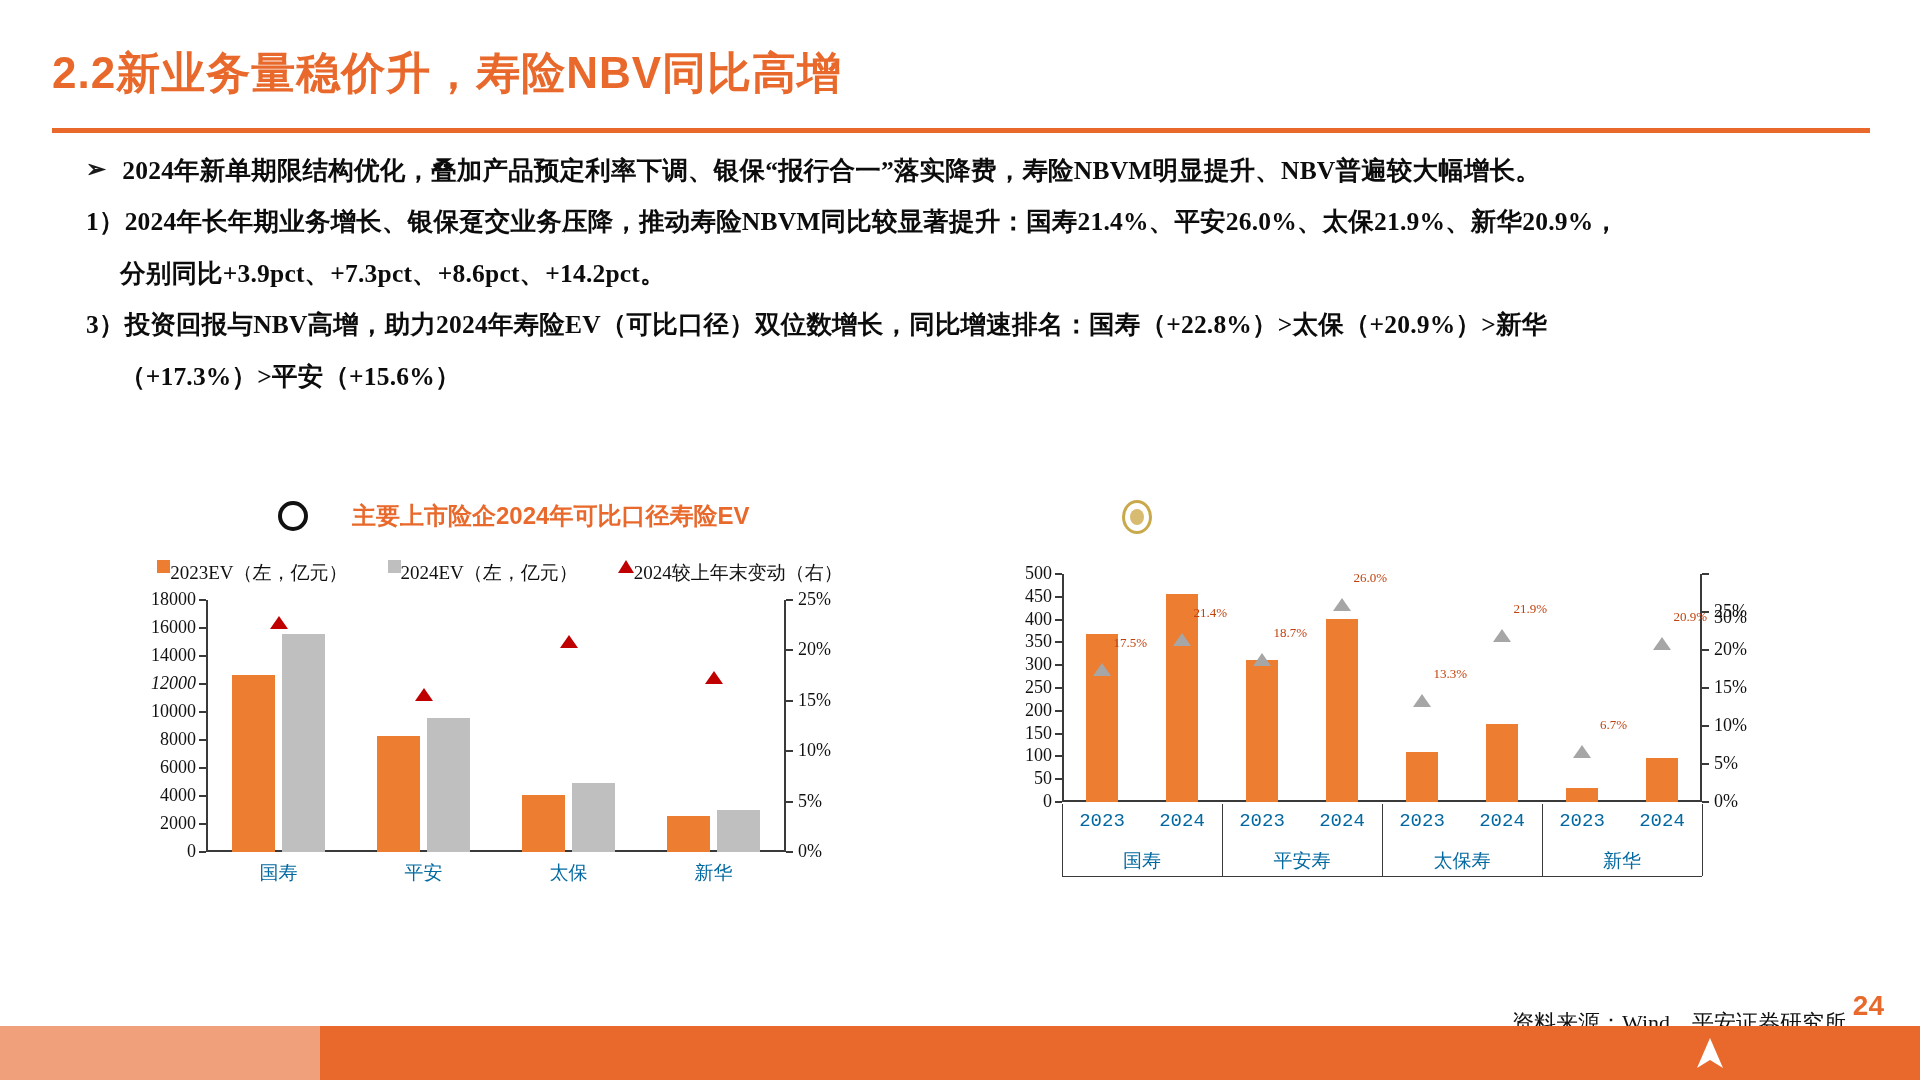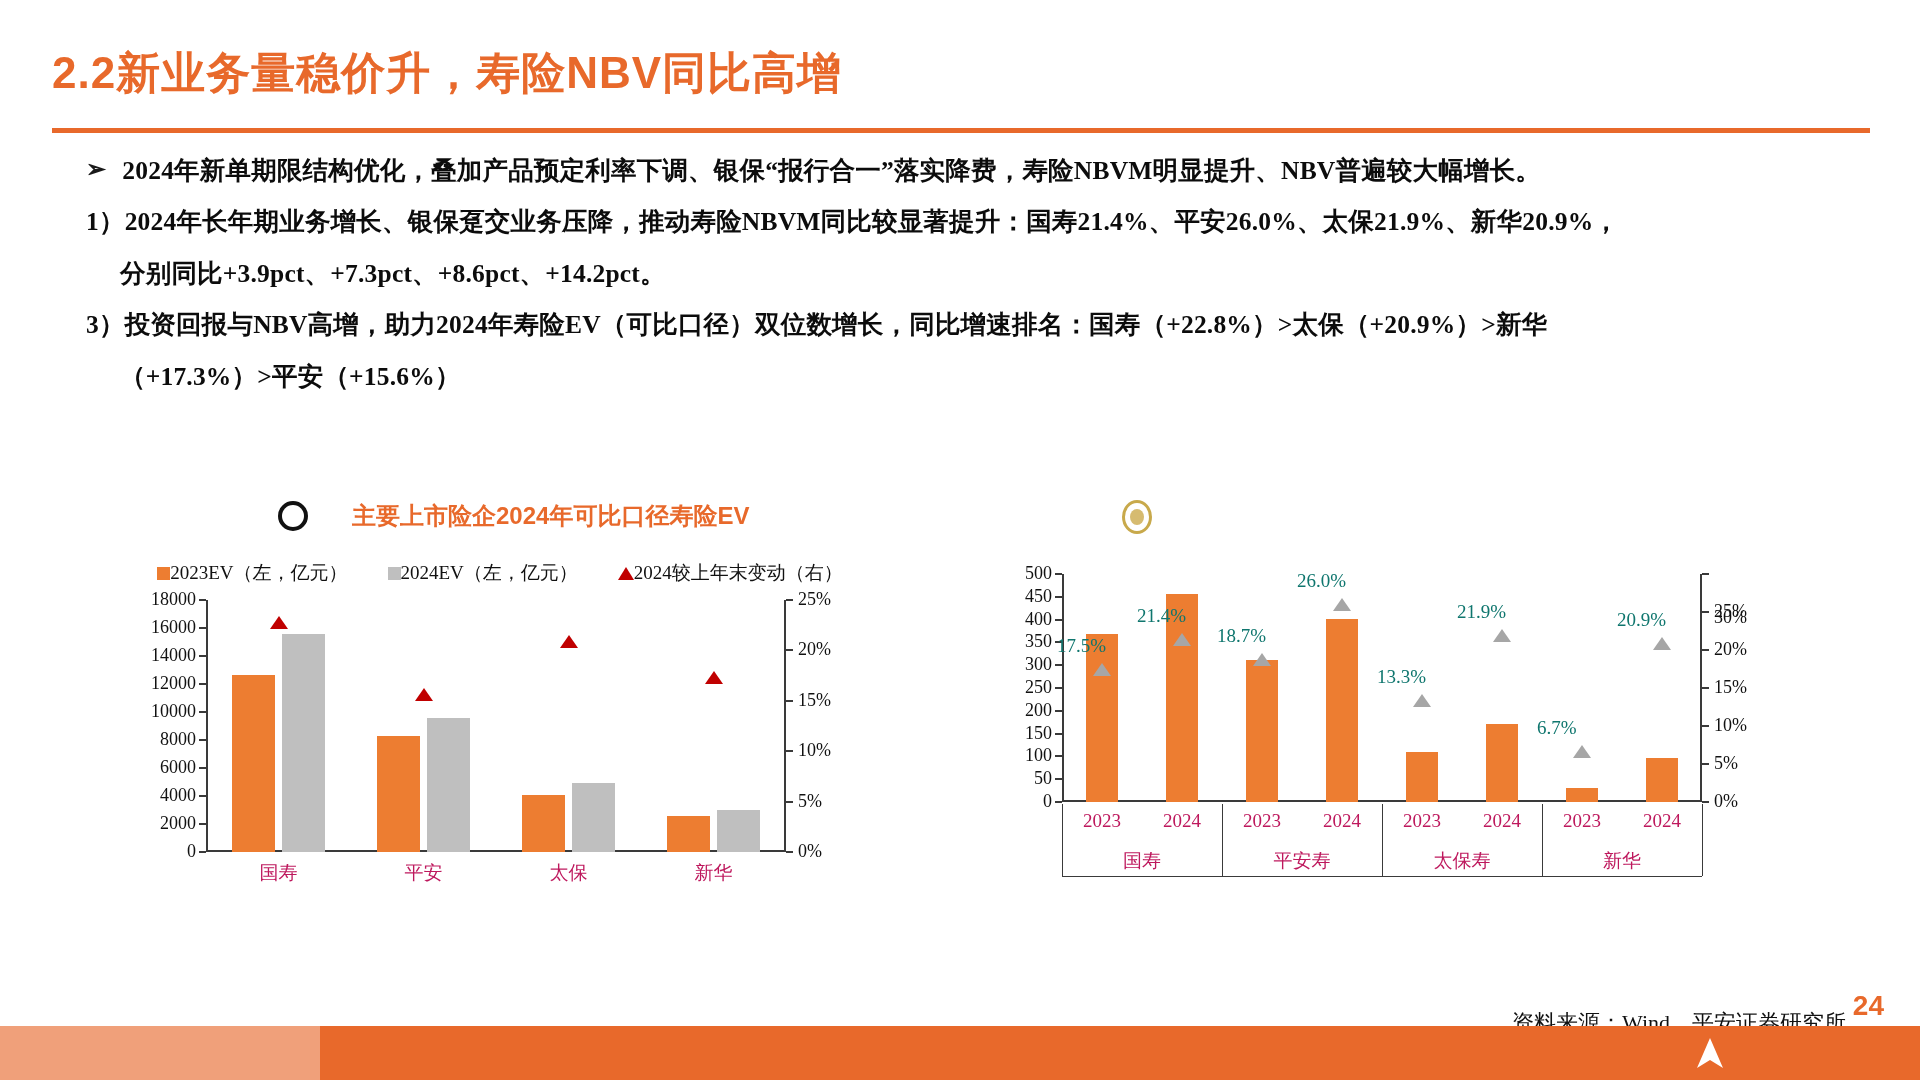--- a/index.html
+++ b/index.html
@@ -96,21 +96,21 @@
   .legend-row {
     display: flex;
     justify-content: center;
     gap: 40px;
     align-items: center;
     font-family: "Liberation Serif", serif;
     font-size: 19px;
     color: #111;
     white-space: nowrap;
   }
-  .legend-item { display: flex; align-items: center; }
+  .legend-item { display: flex; }
   .sw-square { width: 13px; height: 13px; display: inline-block; }
   .sw-tri {
     width: 0; height: 0; display: inline-block;
     border-left: 8px solid transparent;
     border-right: 8px solid transparent;
   }
 
   
   .plot-wrap { position: relative; margin-top: 14px; }
   .axis-label {
@@ -127,30 +127,30 @@
     border-left: 2px solid #3a3a3a;
     border-bottom: 2px solid #3a3a3a;
   }
   .plot.rightaxis { border-right: 2px solid #3a3a3a; }
   .tickmark { position: absolute; background: #3a3a3a; }
   .bar { position: absolute; bottom: 0; }
   .tri-marker { position: absolute; width: 0; height: 0; }
   .dlabel {
     position: absolute;
     font-family: "Liberation Serif", serif;
+    font-size: 13px;
+    color: #c2410c;
+    white-space: nowrap;
+    text-align: right;
+  }
+  .xcat {
+    position: absolute;
+    font-family: Liberation Mono, monospace;
     font-size: 19px;
-    color: #0f766e;
-    white-space: nowrap;
-    text-align: left;
-  }
-  .xcat {
-    position: absolute;
-    font-family: Liberation Serif, serif;
-    font-size: 19px;
-    color: #be185d;
+    color: #0369a1;
     text-align: center;
     white-space: nowrap;
   }
   .xsep { position: absolute; width: 1px; background: #3a3a3a; }
 
   
   #source-note {
     position: absolute;
     right: 74px; top: 1008px;
     font-family: "Liberation Serif", serif;
@@ -228,21 +228,21 @@
       </span>
     </div>
   <div class="plot-wrap" id="plotwrap-left" style="height: 342px;">
       <div class="plot rightaxis" style="left: 86px; top: 0px; width: 580px; height: 252px;"></div>
       <div class="axis-label ytick-l" style="left: 0px; width: 76px; top: -11px;">18000</div>
       <div class="tickmark" style="left: 79px; top: -1px; width: 7px; height: 2px;"></div>
       <div class="axis-label ytick-l" style="left: 0px; width: 76px; top: 17px;">16000</div>
       <div class="tickmark" style="left: 79px; top: 27px; width: 7px; height: 2px;"></div>
       <div class="axis-label ytick-l" style="left: 0px; width: 76px; top: 45px;">14000</div>
       <div class="tickmark" style="left: 79px; top: 55px; width: 7px; height: 2px;"></div>
-      <div class="axis-label ytick-l" style="left: 0px; width: 76px; top: 73px;">12000</div>
+      <div class="axis-label ytick-l" style="left: 0px; width: 76px; top: 73px; font-style: italic;">12000</div>
       <div class="tickmark" style="left: 79px; top: 83px; width: 7px; height: 2px;"></div>
       <div class="axis-label ytick-l" style="left: 0px; width: 76px; top: 101px;">10000</div>
       <div class="tickmark" style="left: 79px; top: 111px; width: 7px; height: 2px;"></div>
       <div class="axis-label ytick-l" style="left: 0px; width: 76px; top: 129px;">8000</div>
       <div class="tickmark" style="left: 79px; top: 139px; width: 7px; height: 2px;"></div>
       <div class="axis-label ytick-l" style="left: 0px; width: 76px; top: 157px;">6000</div>
       <div class="tickmark" style="left: 79px; top: 167px; width: 7px; height: 2px;"></div>
       <div class="axis-label ytick-l" style="left: 0px; width: 76px; top: 185px;">4000</div>
       <div class="tickmark" style="left: 79px; top: 195px; width: 7px; height: 2px;"></div>
       <div class="axis-label ytick-l" style="left: 0px; width: 76px; top: 213px;">2000</div>

